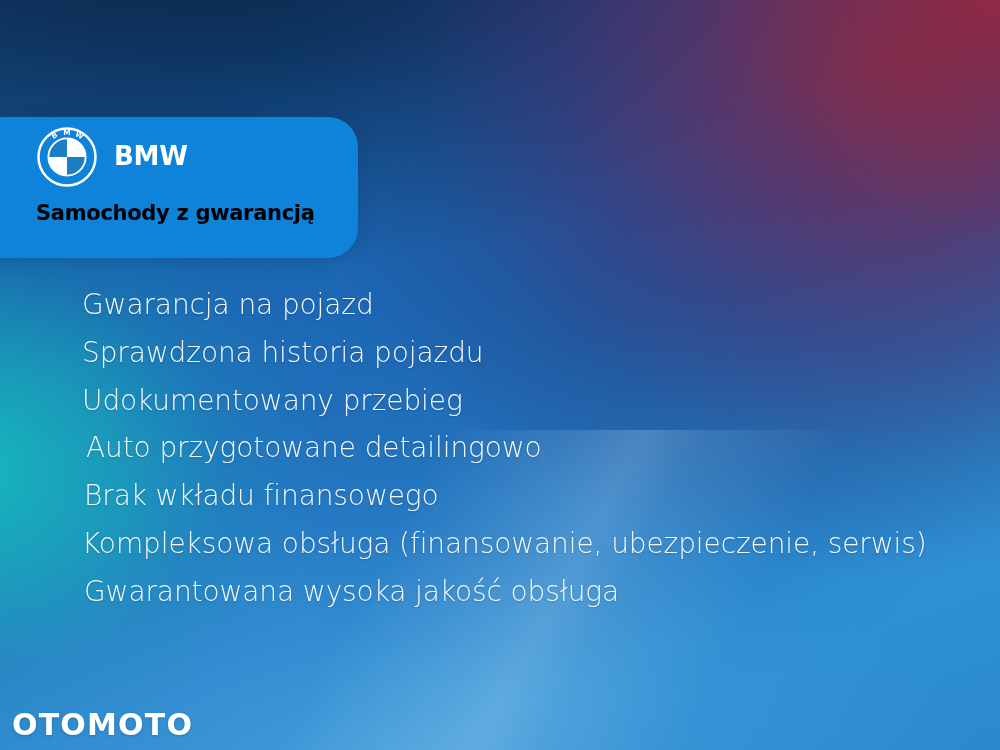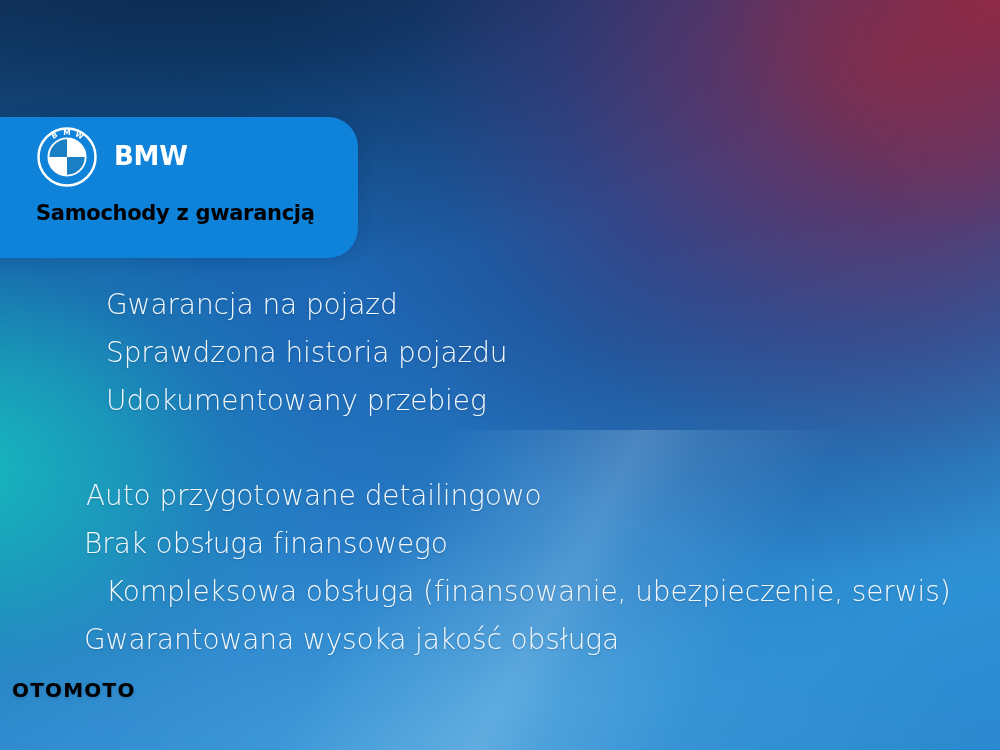--- a/index.html
+++ b/index.html
@@ -124,32 +124,32 @@
   .benefit-item {
     color:#f2f8fc;
     font-family:"DejaVu Sans", sans-serif;
     font-weight:300;
     font-size:28px;
     line-height:47.8px;
     letter-spacing:-0.1px;
     white-space:nowrap;
     text-shadow:0 1px 2px rgba(0,30,60,0.20);
   }
-  .indent-82 { padding-left:106px; }
+  .indent-82 { padding-left:82px; }
   .indent-84 { padding-left:84px; }
-  .indent-86 { padding-left:86px;margin-top:48px; }
+  .indent-86 { padding-left:86px; }
 
   
   #otomoto-logo {
     position:absolute;
-    left:12px; top:678px;
-    color:#000000;
+    left:12px; top:707px;
+    color:#ffffff;
     font-family:"DejaVu Sans", sans-serif;
     font-weight:bold;
-    font-size:20px;
+    font-size:30px;
     letter-spacing:1.2px;
     text-shadow:0 1px 3px rgba(0,40,80,0.25);
   }
 </style>
 </head>
 <body>
 
 <div id="stage">
 
   <div class="bg-layer" id="bg-base"></div>
@@ -187,20 +187,20 @@
 
       <div id="dealer-tagline">Samochody z gwarancją</div>
     </div>
   </div>
 
   <div id="benefits">
     <div class="benefit-item indent-82">Gwarancja na pojazd</div>
     <div class="benefit-item indent-82">Sprawdzona historia pojazdu</div>
     <div class="benefit-item indent-82">Udokumentowany przebieg</div>
     <div class="benefit-item indent-86">Auto przygotowane detailingowo</div>
-    <div class="benefit-item indent-84">Brak obsługa finansowego</div>
+    <div class="benefit-item indent-84">Brak wkładu finansowego</div>
     <div class="benefit-item indent-82">Kompleksowa obsługa (finansowanie, ubezpieczenie, serwis)</div>
     <div class="benefit-item indent-84">Gwarantowana wysoka jakość obsługa</div>
   </div>
 
   <div id="otomoto-logo">OTOMOTO</div>
 
 </div>
 
 </body></html>

